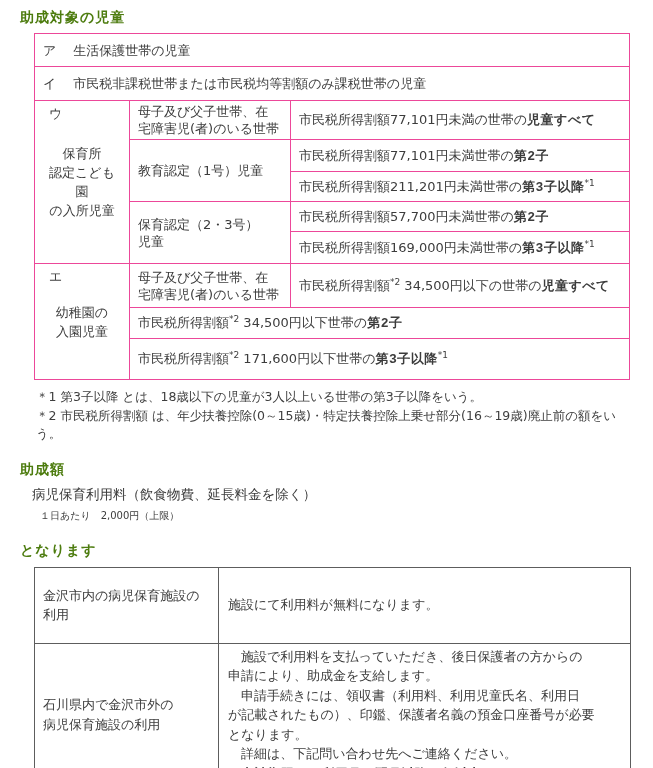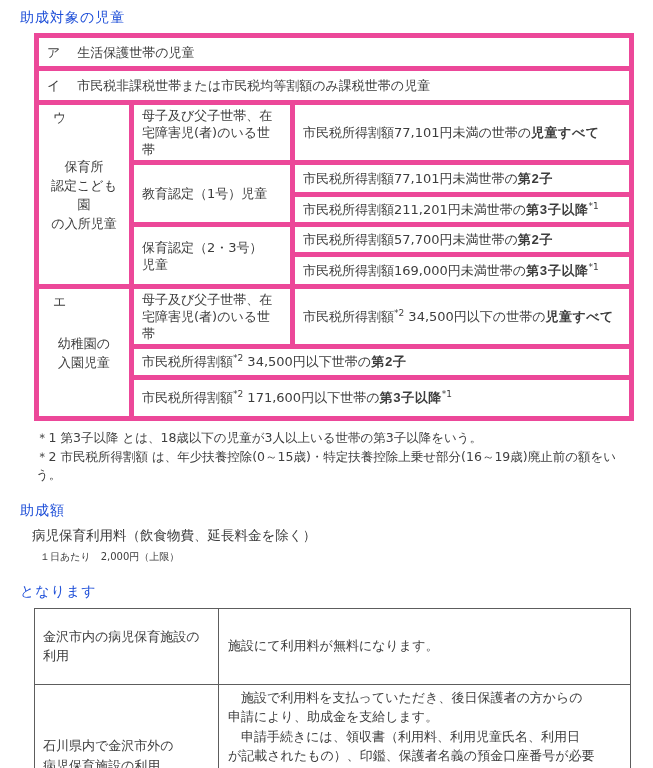--- a/index.html
+++ b/index.html
@@ -3,28 +3,28 @@
 <meta charset="utf-8">
 <style>
   html,body{margin:0;padding:0;background:#ffffff;}
   body{
     width:653px;height:768px;
     font-family:"DejaVu Sans","Liberation Sans",sans-serif;
     color:#3c3c3c;
     -webkit-font-smoothing:antialiased;
   }
   .page{padding:8px 0 0 20px;width:620px;}
-  .section-title{font-size:14px;font-weight:400;letter-spacing:1px;margin:0;line-height:18px;color:#1d4ed8;}
+  .section-title{font-size:14px;font-weight:700;letter-spacing:1px;margin:0;line-height:18px;color:#4d7c0f;}
   .pre{white-space:pre-line;}
 
   
   table{border-collapse:collapse;table-layout:fixed;}
   .t1{margin:7px 0 0 14px;}
   .t1 td{
-    border:5px solid #ec4899;
+    border:1px solid #ec4899;
     font-size:13px;line-height:17px;
     padding:2px 8px;vertical-align:middle;
     overflow:hidden;
   }
   .t1 .simple .code{display:inline-block;margin-right:17px;}
   .cat-cell{position:relative;text-align:center;vertical-align:middle;}
   .cat-cell .code{position:absolute;top:4px;left:14px;}
   .cat-text{white-space:pre-line;line-height:19px;}
   .val sup,.fn sup{font-size:9px;}
   .val b{font-weight:700;letter-spacing:0.5px;font-family:Liberation Mono, monospace;}

